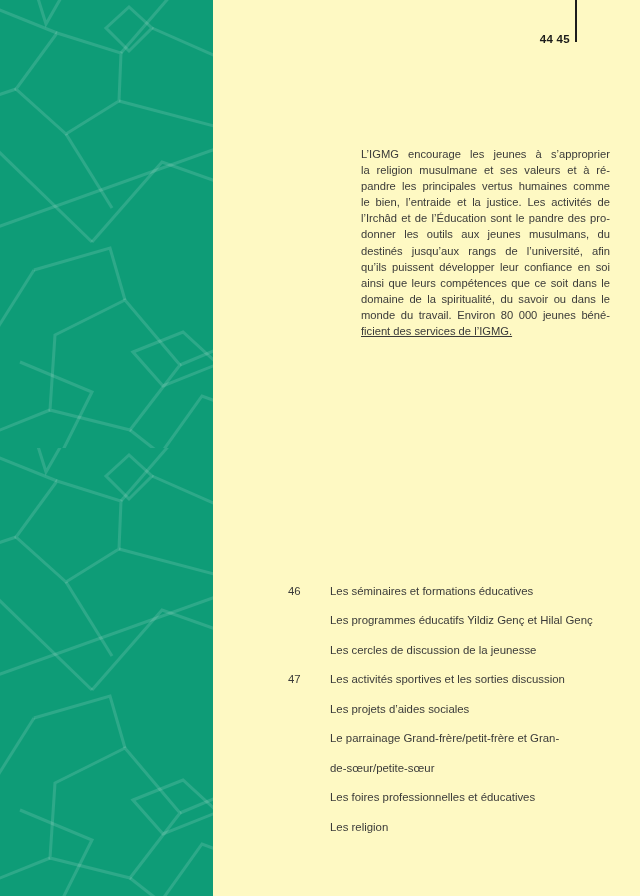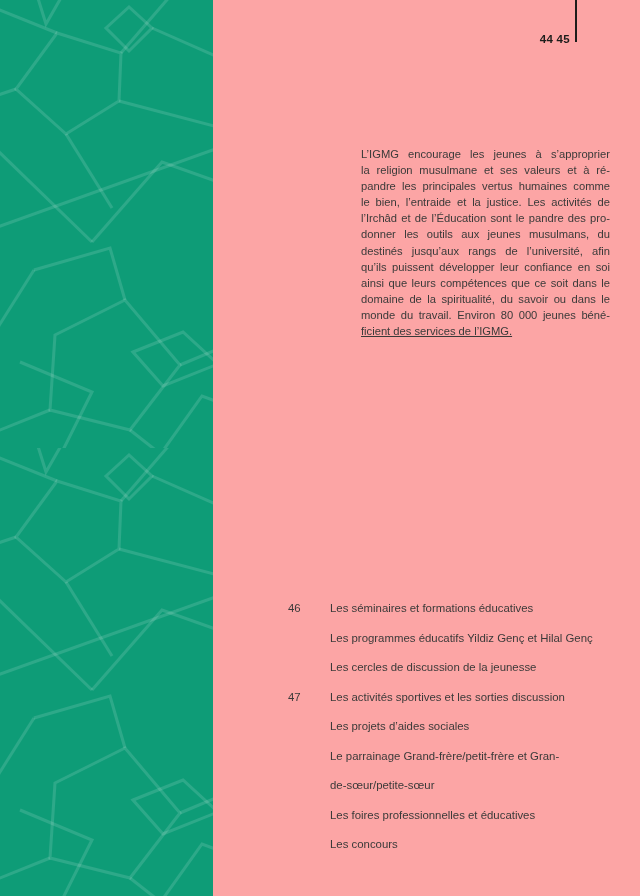--- a/index.html
+++ b/index.html
@@ -6,21 +6,21 @@
   :root {
     --accent: #0E9C77;
     --pattern-line: rgba(255,255,255,0.13);
     --ink: #1D1D1B;
     --text: #3A3A39;
   }
   .page {
     position: relative;
     width: 640px;
     height: 896px;
-    background: #fca5a5;
+    background: #fef9c3;
     overflow: hidden;
     font-family: "Liberation Sans", sans-serif;
     color: var(--text);
   }
   .green-panel {
     position: absolute;
     left: 0; top: 0;
     width: 213px; height: 896px;
   }
   .green-panel svg { display:block; }
@@ -61,21 +61,21 @@
   }
   .para-line.last { text-align-last: left; text-decoration: underline; }
   .toc {
     position: absolute;
     left: 288px; top: 585px;
     font-size: 11.4px;
     color: var(--text);
   }
   .toc-row {
     display: flex;
-    align-items: flex-end;
+    align-items: flex-start;
     height: 29.45px;
   }
   .toc-page {
     flex: none;
     width: 42px;
   }
   .toc-label { white-space: nowrap; }
 </style>
 </head>
 <body>
@@ -184,17 +184,17 @@
         <span class="toc-label">de-sœur/petite-sœur</span>
       </div>
 
       <div class="toc-row">
         <span class="toc-page"></span>
         <span class="toc-label">Les foires professionnelles et éducatives</span>
       </div>
 
       <div class="toc-row last">
         <span class="toc-page"></span>
-        <span class="toc-label">Les concours</span>
+        <span class="toc-label">Les religion</span>
       </div>
     </div>
 
 </div>
 
 </body></html>

